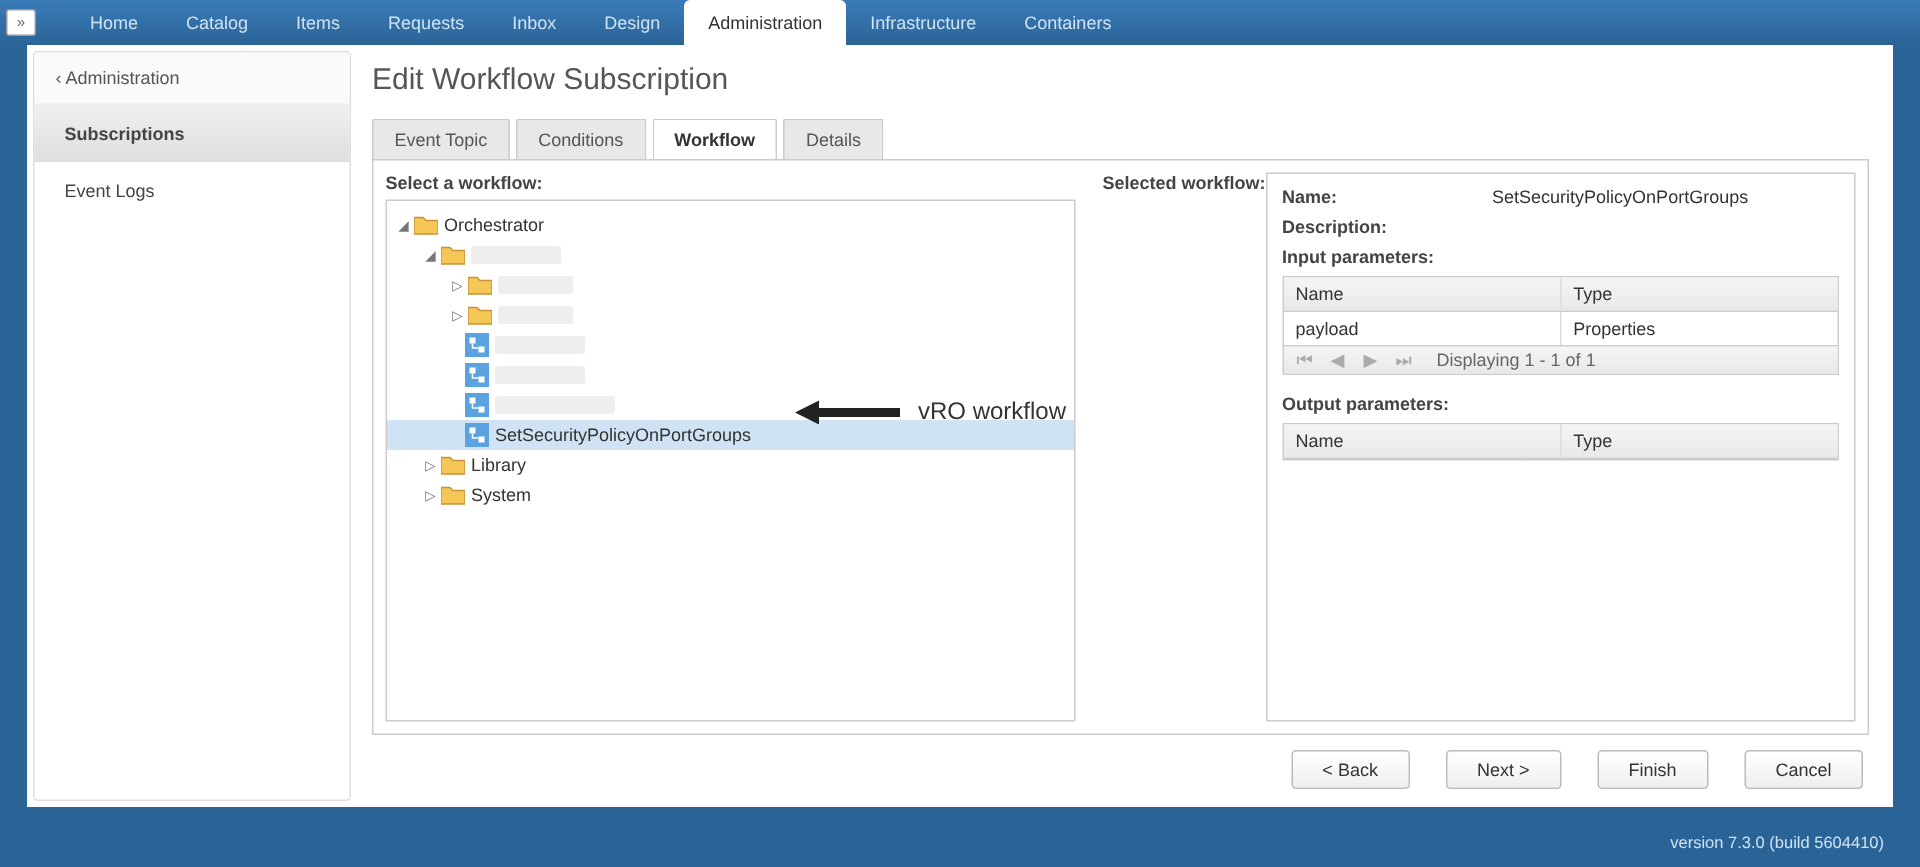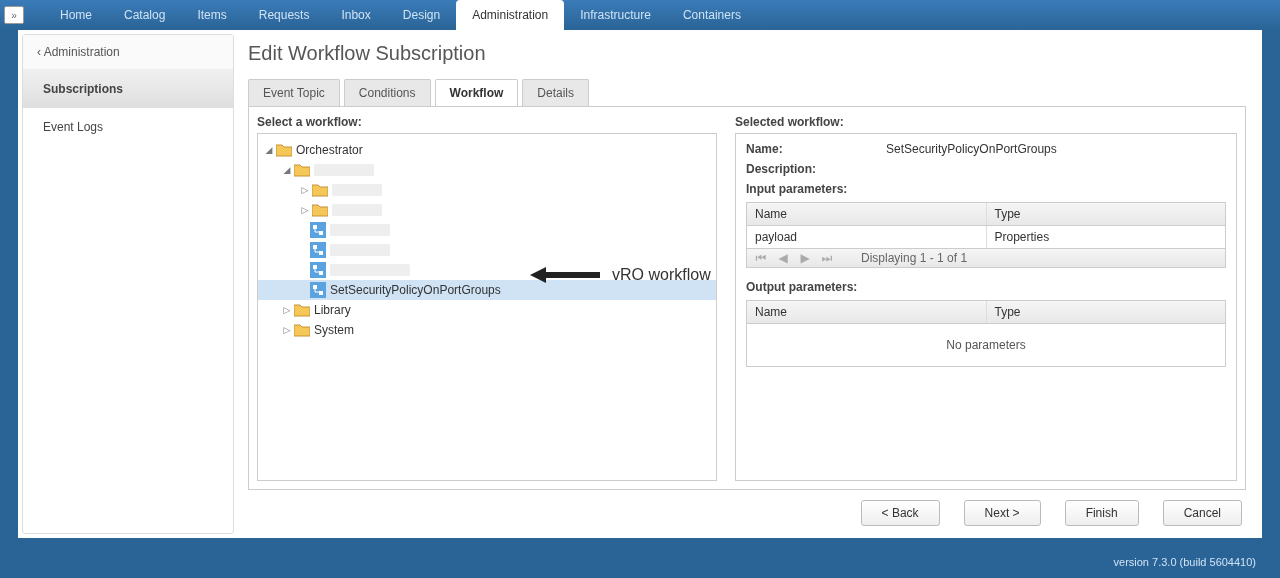--- a/index.html
+++ b/index.html
@@ -109,21 +109,21 @@
   display: flex;
   flex-direction: column;
 }
 .panel-body {
   flex: 1;
   display: flex;
   padding: 8px;
   gap: 18px;
 }
 .left-col { width: 460px; display: flex; flex-direction: column; }
-.right-col { flex: 1; display: flex; flex-direction: column; }
+.right-col { flex: 1; display: flex; flex-direction: row; }
 .section-label { font-weight: bold; color: #444; margin-bottom: 4px; font-size: 12px; }
 .tree-box {
   border: 1px solid #ccc;
   flex: 1;
   padding: 6px 0;
   overflow: auto;
 }
 .tree-row {
   display: flex; align-items: center;
   height: 20px;
@@ -364,30 +364,29 @@
               </div>
               <div class="grid-row">
                 <div class="col-name">payload</div>
                 <div class="col-type">Properties</div>
               </div>
               <div class="grid-pager">
                 <span class="pager-btn">⏮</span>
                 <span class="pager-btn">◀</span>
                 <span class="pager-btn">▶</span>
                 <span class="pager-btn">⏭</span>
-                <span style="margin-left:20px">Displaying 1 - 1 of 1</span>
+                <span style="margin-left:8px">Displaying 1 - 1 of 1</span>
               </div>
             </div>
             <div class="field-label" style="margin-top:6px">Output parameters:</div>
             <div class="grid">
               <div class="grid-head">
                 <div class="col-name">Name</div>
                 <div class="col-type">Type</div>
               </div>
-              <div class="grid-empty">No parameters</div>
             </div>
           </div>
         </div>
       </div>
     </div>
 
     <div class="footer-buttons">
       <button class="btn">&lt; Back</button>
       <button class="btn">Next &gt;</button>
       <button class="btn">Finish</button>

